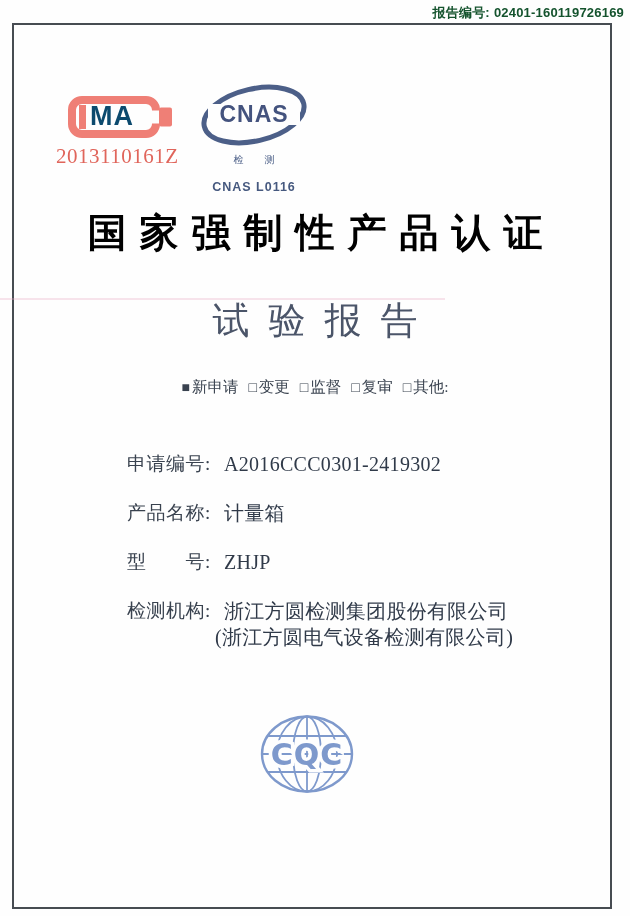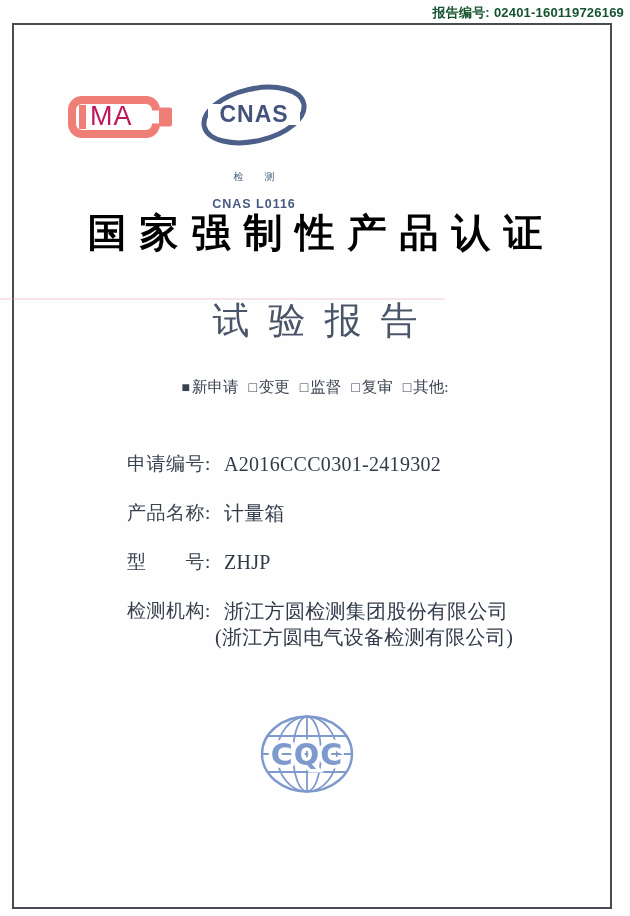--- a/index.html
+++ b/index.html
@@ -58,24 +58,24 @@
     position: absolute;
     left: 3px; top: 1px; bottom: 1px;
     width: 7px;
     background: #ef7f76;
   }
   .cma-ma {
     position: absolute;
     left: 14px; top: 50%;
     transform: translateY(-52%);
     font-family: "Liberation Sans", "DejaVu Sans", sans-serif;
-    font-weight: 400;
+    font-weight: 700;
     font-size: 27px;
     letter-spacing: 1px;
-    color: #be185d;
+    color: #0c4a6e;
     line-height: 1;
   }
   .cma-gap {
     position: absolute;
     right: -9px; top: 50%;
     transform: translateY(-50%);
     width: 10px; height: 13px;
     background: #fefefe;
   }
   .cma-dot {
@@ -90,21 +90,21 @@
     margin-top: 6px;
     font-size: 21px;
     color: #e0655b;
     letter-spacing: 0.5px;
     white-space: nowrap;
   }
 
   
   .cnas-block { position: absolute; left: 196px; top: 84px; width: 116px; text-align: center; }
   .cnas-sub {
-    margin-top: 20px;
+    margin-top: 3px;
     font-size: 10px;
     letter-spacing: 9px;
     padding-left: 9px;
     color: #4e6189;
     font-family: "Liberation Sans", "DejaVu Sans", sans-serif;
   }
   .cnas-no {
     margin-top: 13px;
     font-size: 12.5px;
     font-weight: 700;
@@ -184,20 +184,21 @@
 
   <div class="scan-line"></div>
 
   <div class="cma-block">
     <div class="cma-mark">
       <span class="cma-inner-bar"></span>
       <span class="cma-ma">MA</span>
       <span class="cma-gap"></span>
       <span class="cma-dot"></span>
     </div>
+    <div class="cma-number">2013110161Z</div>
   </div>
 
   <div class="cnas-block">
     <svg width="112" height="62" viewBox="0 0 112 62">
       <g transform="rotate(-13 56 31)">
         <ellipse cx="56" cy="31" rx="51" ry="26" fill="none" stroke="#4c5f88" stroke-width="5"></ellipse>
       </g>
       <rect x="10" y="20" width="92" height="21" fill="#fefefe"></rect>
       <text x="56" y="38" text-anchor="middle" font-family="Liberation Sans, DejaVu Sans, sans-serif" font-size="23" font-weight="bold" fill="#44537e" letter-spacing="1">CNAS</text>
     </svg>

